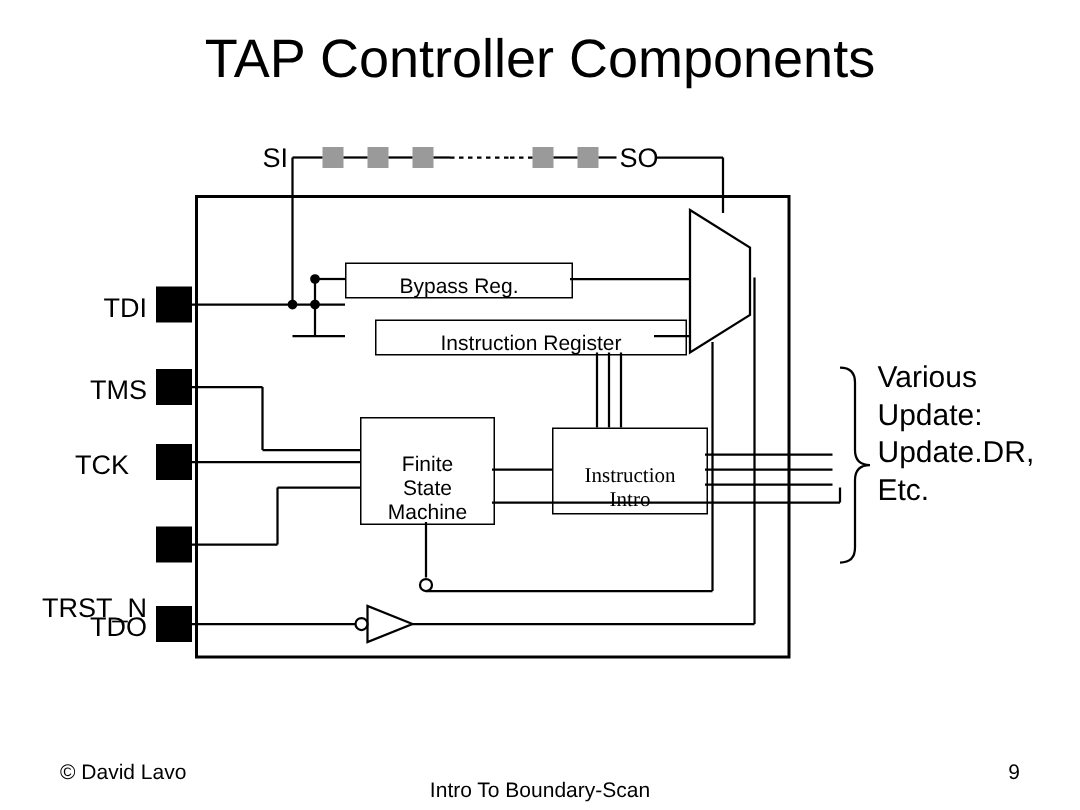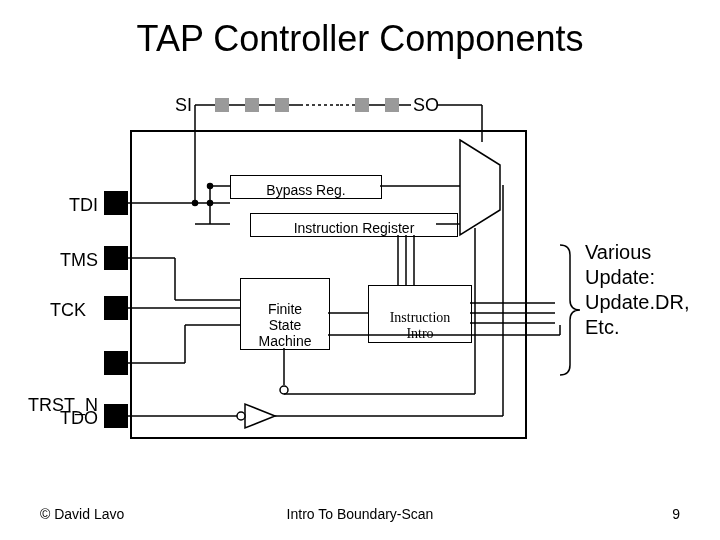--- a/index.html
+++ b/index.html
@@ -62,21 +62,21 @@
   }
   .footer-left {
     position: absolute;
     left: 40px;
     bottom: 18px;
     font-size: 14px;
   }
   .footer-center {
     position: absolute;
     left: 0; right: 0;
-    bottom: 18px;
+    bottom: 6px;
     text-align: center;
     font-size: 14px;
   }
   .footer-right {
     position: absolute;
     right: 40px;
     bottom: 18px;
     font-size: 14px;
   }
   svg.overlay {

